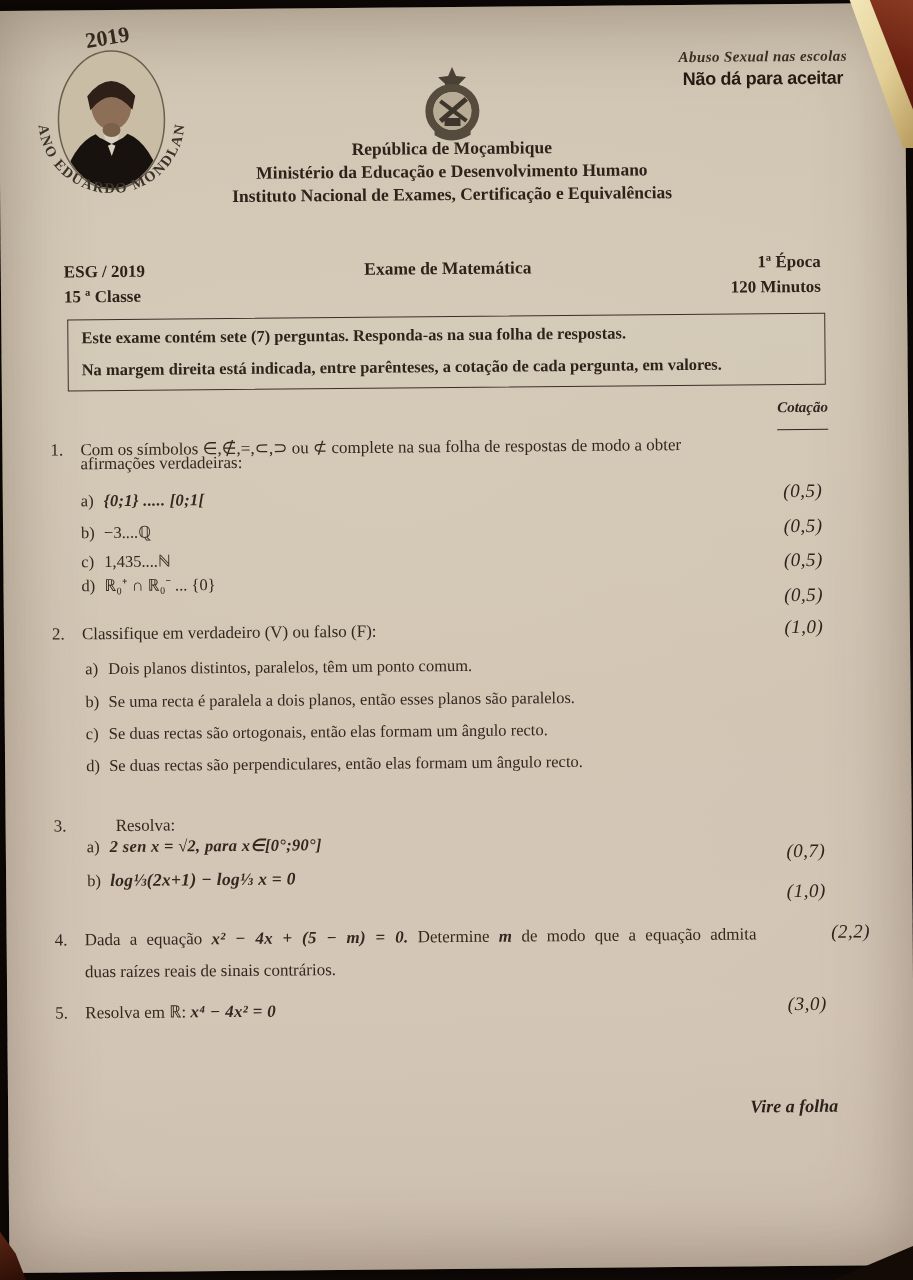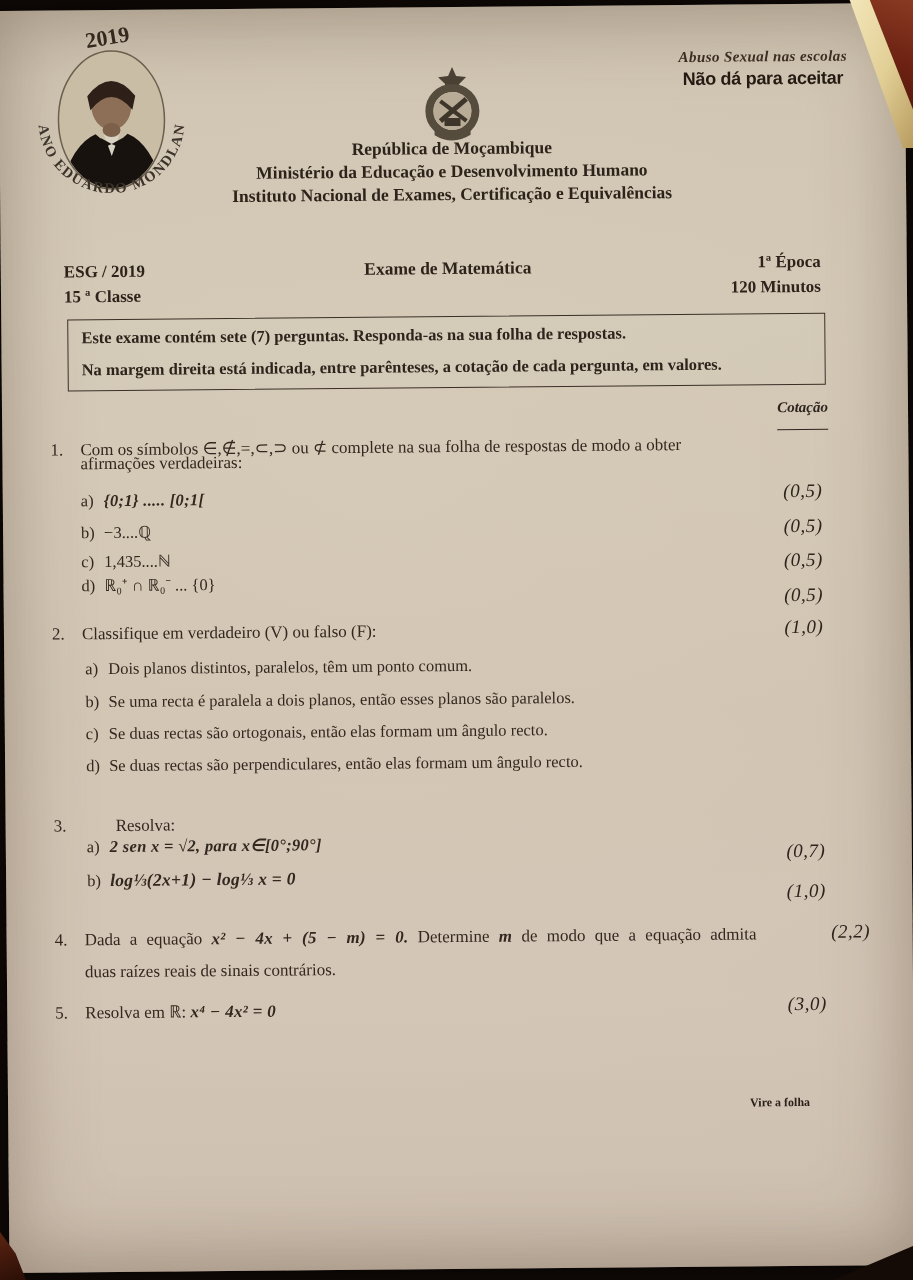--- a/index.html
+++ b/index.html
@@ -41,21 +41,21 @@
   .cotacao{font-size:15px;font-weight:bold;font-style:italic;border-bottom:1.6px solid #2e251f;padding-bottom:13px;color:#2e251f;}
 
   
   .qnum{font-size:17px;color:#32281f;}
   .qtx{font-size:17px;color:#32281f;}
   .itm .lb{display:inline-block;width:23px;font-size:16.5px;}
   .itm .cx{font-size:16.5px;}
   .math{font-style:italic;font-weight:600;letter-spacing:.3px;}
   .score{position:absolute;width:64px;text-align:center;font-style:italic;font-size:19px;letter-spacing:.5px;color:#2d241d;}
   .spread{word-spacing:5px;}
-  .footer{font-size:12px;font-weight:bold;color:#2c221a;}
+  .footer{font-size:18px;font-weight:bold;font-style:italic;color:#2c221a;}
 
   
   .emblem{position:absolute;left:22px;top:12px;}
   .coat{position:absolute;left:421px;top:58px;}
 
   
   .fold-wrap{position:absolute;top:0;right:0;width:72px;height:148px;z-index:4;}
   .fold-red{position:absolute;inset:0;background:linear-gradient(200deg,#8a3a22 0%,#6b2112 40%,#3a0f07 100%);clip-path:polygon(34% 0,100% 0,100% 76%);}
   .fold-cream{position:absolute;inset:0;background:linear-gradient(118deg,#f2e4b6 10%,#e2cf96 55%,#b89c60 100%);clip-path:polygon(12% 0,40% 0,100% 74%,100% 100%,86% 100%);}
   .corner-bl{position:absolute;left:0;bottom:0;width:26px;height:48px;background:linear-gradient(160deg,#5a2412,#2a0e06);clip-path:polygon(0 0,60% 45%,100% 100%,0 100%);z-index:4;}

